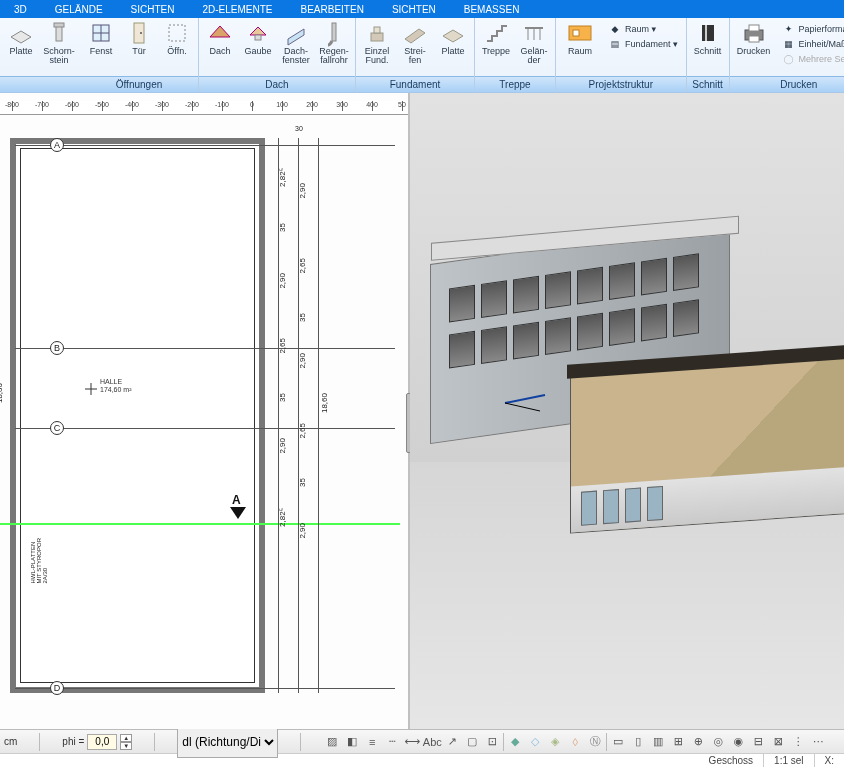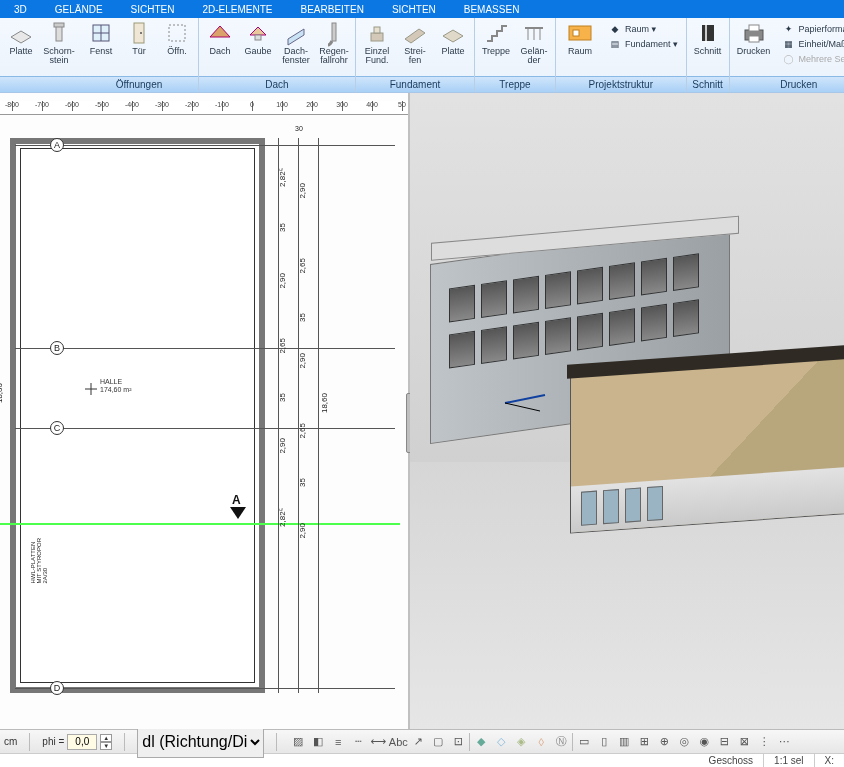--- a/index.html
+++ b/index.html
@@ -56,24 +56,24 @@
 .b-win-row .w { flex:1; background:linear-gradient(#555,#888); border:1px solid #333;}
 .b-low { left:160px; top:270px; width:300px; height:160px; background:linear-gradient(135deg,#c9b48d 0 55%, #b8a67d 55%); border:1px solid #555; transform:skewY(-4deg);}
 .b-low::before{content:"";position:absolute;top:-10px;left:-4px;right:-4px;height:14px;background:#2f2a24;}
 .b-face { position:absolute; left:0; bottom:0; width:100%; height:46px; background:linear-gradient(#e2e2e2,#cacaca);}
 .b-face .g { position:absolute; top:6px; bottom:6px; width:16px; background:#9ab4c4; border:1px solid #666;}
 
 
 .splitter { position:absolute; left:406px; top:300px; width:6px; height:60px; background:#bfbfbf; border:1px solid #888; border-radius:2px; cursor:col-resize;}
 
 
-.toolbar { height:24px; background:linear-gradient(#f7f7f7,#e7e7e7); border-top:1px solid #bbb; display:flex; align-items:center; font-size:10px; color:#333; gap:12px; padding:0 4px;}
+.toolbar { height:24px; background:linear-gradient(#f7f7f7,#e7e7e7); border-top:1px solid #bbb; display:flex; align-items:center; font-size:10px; color:#333; gap:22px; padding:0 4px;}
 .toolbar .field { display:flex; align-items:center; gap:3px;}
 .toolbar input { width:30px; height:16px; font-size:10px; border:1px solid #aaa; text-align:center; background:#fffbe5;}
-.toolbar select { height:32px; font-size:16px; border:1px solid #aaa;}
+.toolbar select { height:32px; font-size:12px; border:1px solid #aaa;}
 .tb-sep { width:1px; height:18px; background:#bbb;}
 .tb-ico { width:18px; height:18px; display:flex; align-items:center; justify-content:center; cursor:pointer; border:1px solid transparent;}
 .spinner { display:flex; flex-direction:column; }
 .spinner .sp { width:12px;height:8px;border:1px solid #999;font-size:6px;line-height:6px;text-align:center;background:#fff;cursor:pointer;}
 
 
 .statusbar { height:14px; background:#fff; border-top:1px solid #ccc; display:flex; align-items:center; font-size:10px; color:#444; }
 .statusbar .cell { border-right:1px solid #ccc; padding:0 10px; height:100%; line-height:14px;}
 .statusbar .spacer{flex:1;}
 

